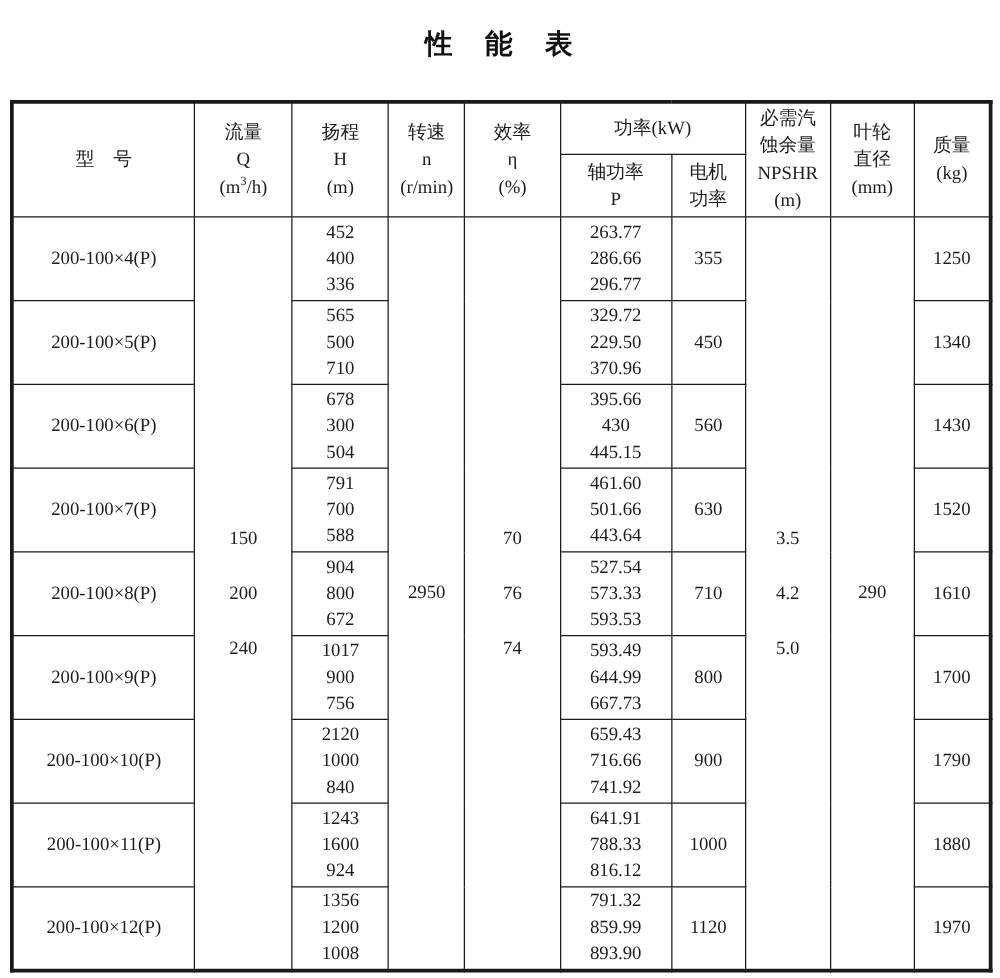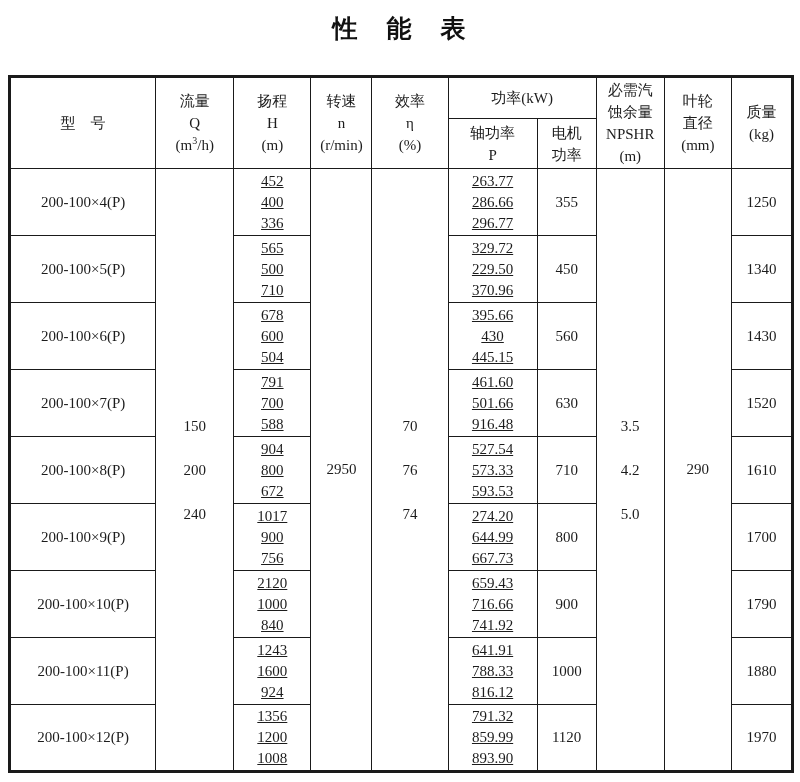--- a/index.html
+++ b/index.html
@@ -10,24 +10,24 @@
   .page {
     position: relative;
     width: 800px;
     height: 782px;
     background: #ffffff;
     color: #1c1c1c;
     font-family: "Liberation Serif", "DejaVu Serif", serif;
     overflow: hidden;
   }
   .title {
-    margin: 4px;
+    margin: 12px;
     padding-top: 8px;
     text-align: center;
-    font-size: 25px;
+    font-size: 22px;
     font-weight: bold;
     letter-spacing: 2px;
     color: #111111;
   }
   table.perf {
     border-collapse: collapse;
     table-layout: fixed;
     width: 786px;
     margin: 30px 0 0 8px;
     border: 3px solid #1a1a1a;
@@ -40,21 +40,21 @@
     font-size: 15px;
     color: #1c1c1c;
     overflow: hidden;
   }
   tr.hdr1 { height: 42px; }
   tr.hdr2 { height: 50px; }
   tr.body-row { height: 67px; }
   .hline { line-height: 22px; }
   sup.cube { font-size: 10px; line-height: 0; }
   
-  .tri .ln { line-height: 21px; text-decoration: underline; }
+  .tri .ln { line-height: 21px; }
   
   .merged-tri .ln { line-height: 44px; }
 </style>
 </head>
 <body>
 
 <div class="page">
 
   <h1 class="title">性　能　表</h1>
 
@@ -173,21 +173,21 @@
         <div class="ln">370.96</div>
       </td>
       <td>450</td>
       <td>1340</td>
     </tr>
 
     <tr class="body-row">
       <td>200-100×6(P)</td>
       <td class="tri">
         <div class="ln">678</div>
-        <div class="ln">600</div>
+        <div class="ln">300</div>
         <div class="ln">504</div>
       </td>
       <td class="tri">
         <div class="ln">395.66</div>
         <div class="ln">430</div>
         <div class="ln">445.15</div>
       </td>
       <td>560</td>
       <td>1430</td>
     </tr>
@@ -195,21 +195,21 @@
     <tr class="body-row">
       <td>200-100×7(P)</td>
       <td class="tri">
         <div class="ln">791</div>
         <div class="ln">700</div>
         <div class="ln">588</div>
       </td>
       <td class="tri">
         <div class="ln">461.60</div>
         <div class="ln">501.66</div>
-        <div class="ln">916.48</div>
+        <div class="ln">443.64</div>
       </td>
       <td>630</td>
       <td>1520</td>
     </tr>
 
     <tr class="body-row">
       <td>200-100×8(P)</td>
       <td class="tri">
         <div class="ln">904</div>
         <div class="ln">800</div>
@@ -225,21 +225,21 @@
     </tr>
 
     <tr class="body-row">
       <td>200-100×9(P)</td>
       <td class="tri">
         <div class="ln">1017</div>
         <div class="ln">900</div>
         <div class="ln">756</div>
       </td>
       <td class="tri">
-        <div class="ln">274.20</div>
+        <div class="ln">593.49</div>
         <div class="ln">644.99</div>
         <div class="ln">667.73</div>
       </td>
       <td>800</td>
       <td>1700</td>
     </tr>
 
     <tr class="body-row">
       <td>200-100×10(P)</td>
       <td class="tri">

